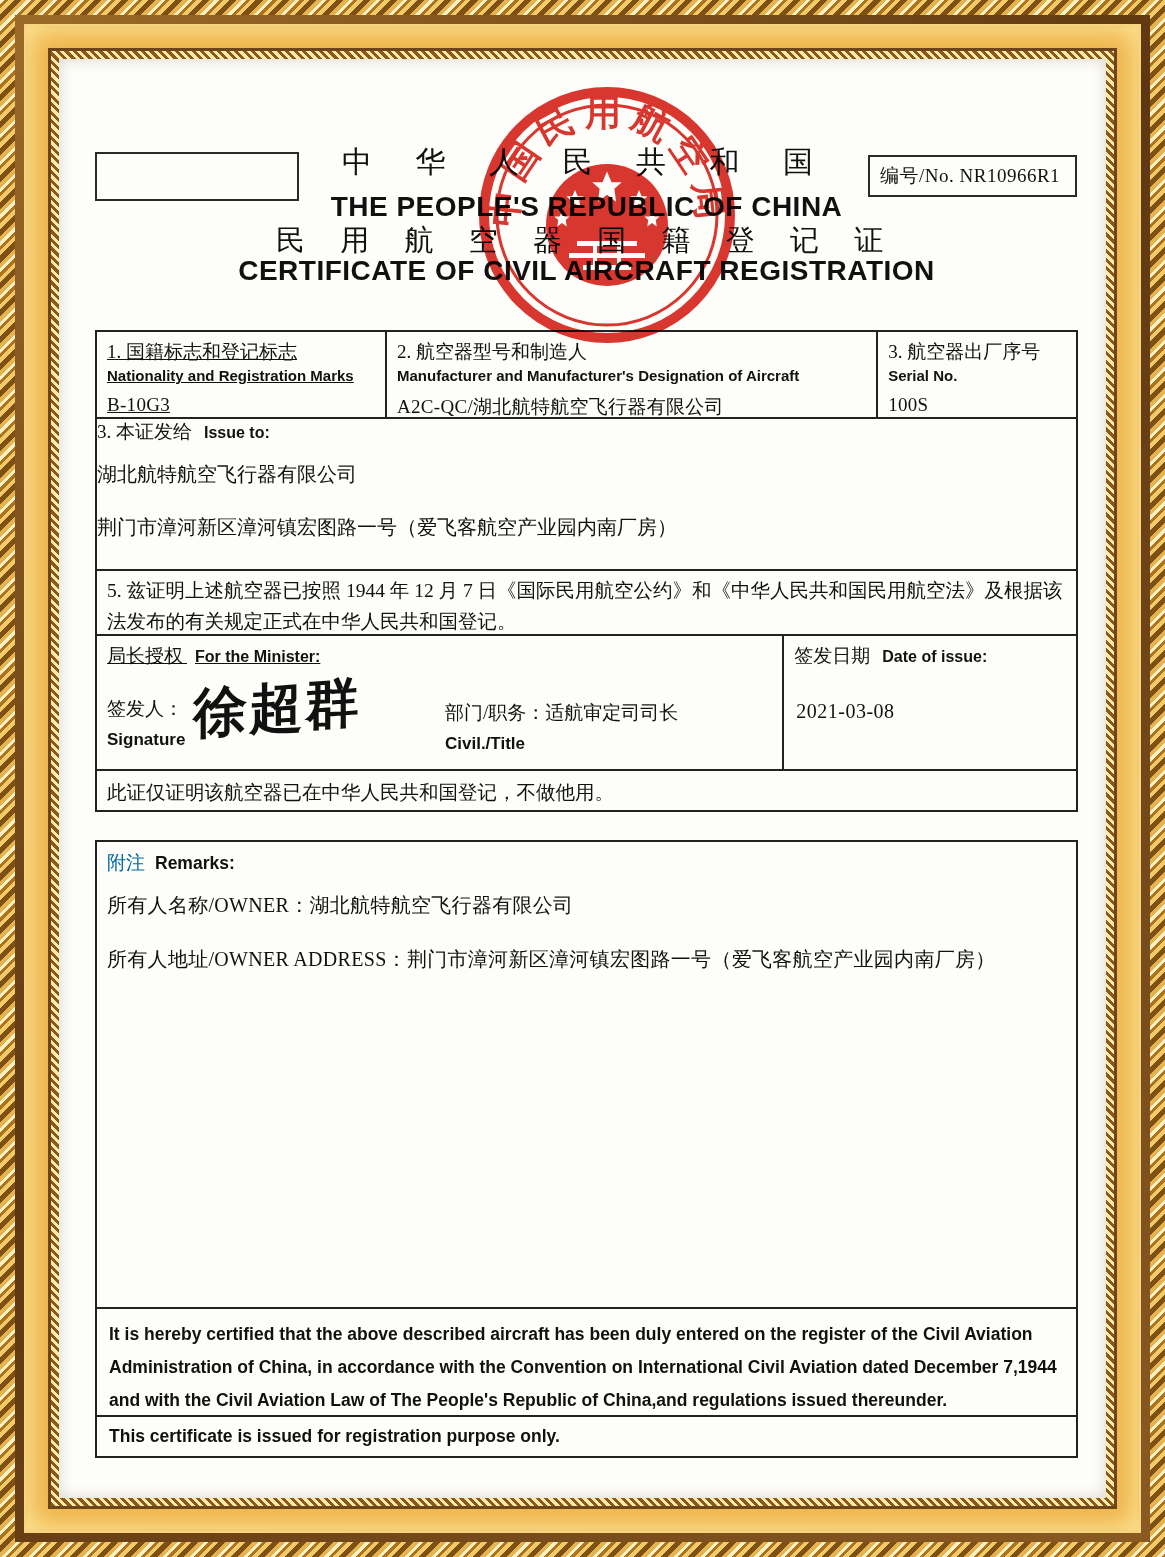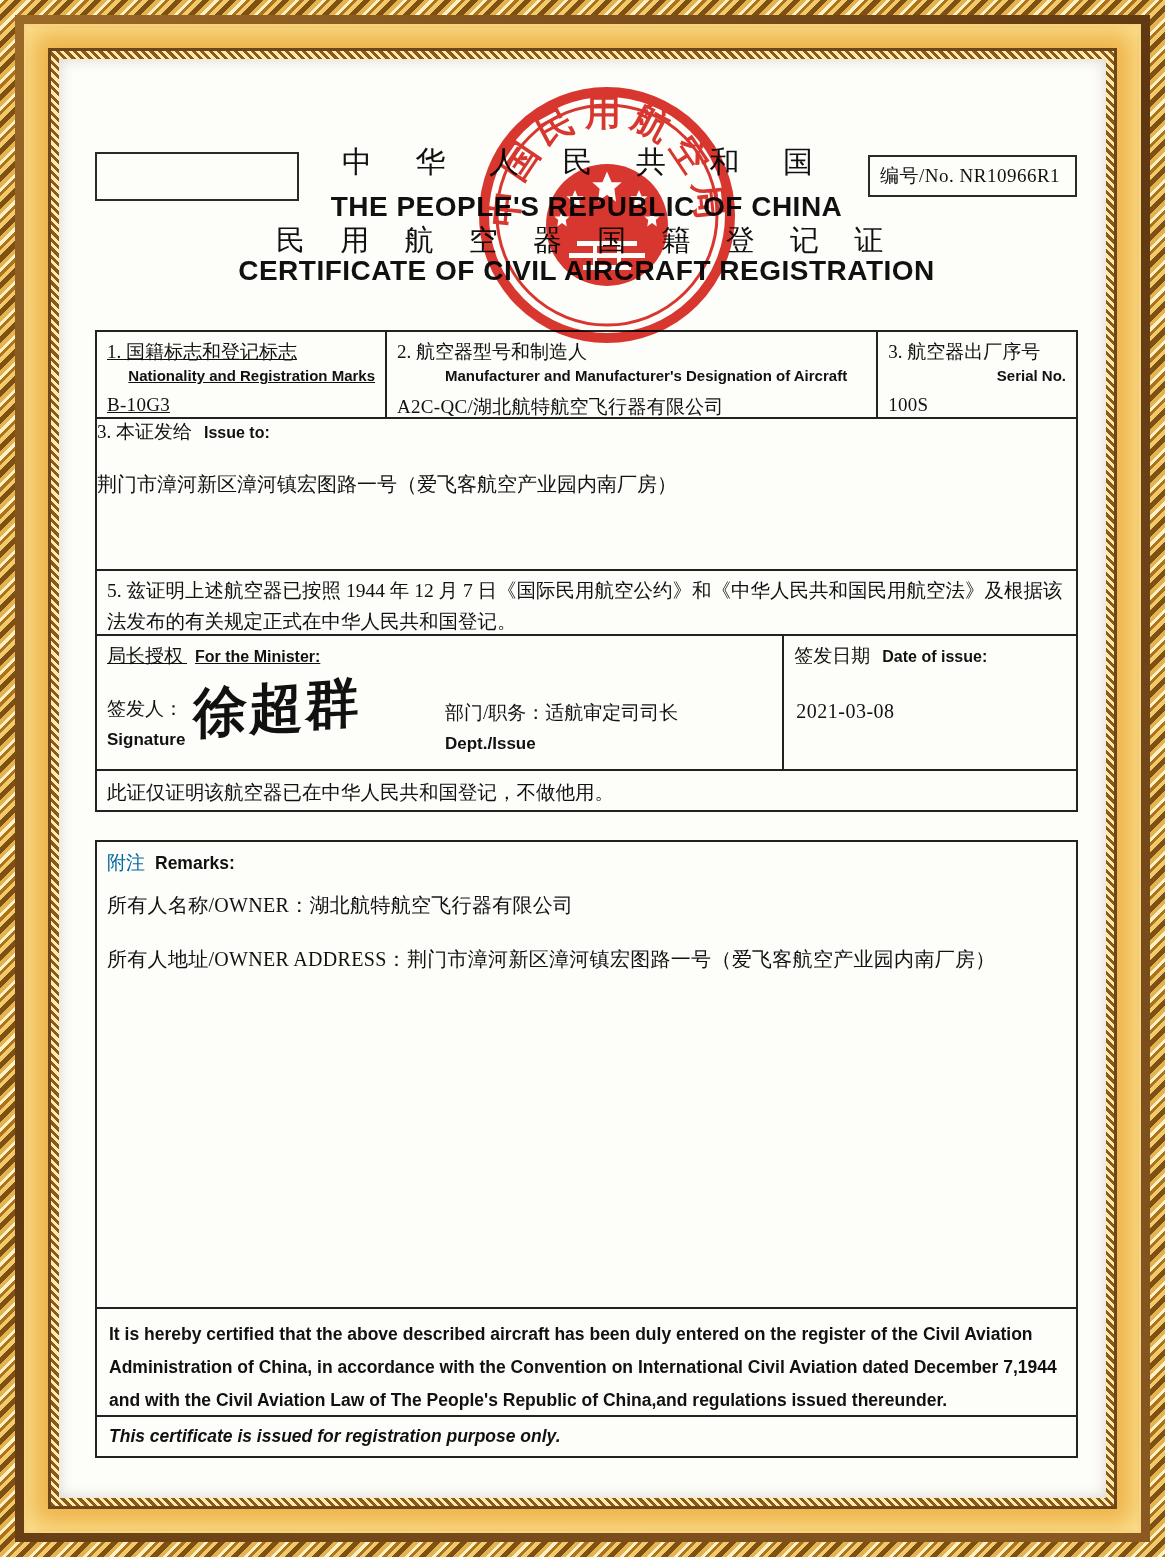--- a/index.html
+++ b/index.html
@@ -54,21 +54,21 @@
   .tbl-main{top:271px;height:482px;}
   .tbl-remarks{top:781px;height:618px;}
   .row{position:relative;box-sizing:border-box;border-top:2px solid #222;
     display:flex;}
   .row:first-child{border-top:none;}
   .cell{position:relative;box-sizing:border-box;border-left:2px solid #222;
     padding:7px 10px;}
   .cell:first-child{border-left:none;text-decoration:underline;}
   .zh-label{font-size:19px;}
   .en-label{font-family:"Liberation Sans","DejaVu Sans",sans-serif;
-    font-weight:bold;font-size:15px;line-height:1.2;margin-top:2px;text-align:right;}
+    font-weight:bold;font-size:15px;line-height:1.2;margin-top:2px;}
   .val{font-size:19px;margin-top:9px;letter-spacing:.3px;}
   .r1{height:85px;}
   .r1 .c1{width:30%;}
   .r1 .c2{width:49.2%;}
   .r1 .c3{width:20.8%;margin-left:19px;}
   .r2{height:152px;display:block;}
   .r3{height:65px;display:block;font-size:19.5px;line-height:31px;
     padding:4px 10px;box-sizing:border-box;}
   .r4{height:135px;}
   .r4 .c1{width:70%;}
@@ -87,21 +87,21 @@
   .dept-zh{position:absolute;left:348px;top:64px;font-size:19px;}
   .dept-en{position:absolute;left:348px;top:98px;
     font-family:"Liberation Sans","DejaVu Sans",sans-serif;font-weight:bold;font-size:17px;}
   .date-val{position:absolute;left:12px;top:64px;font-size:20px;letter-spacing:.5px;}
   
   .ra{height:465px;display:block;padding:8px 10px;box-sizing:border-box;}
   .rb{height:108px;display:block;padding:9px 12px;box-sizing:border-box;
     font-family:"Liberation Sans","DejaVu Sans",sans-serif;font-weight:bold;
     font-size:17.5px;line-height:33px;}
   .rc{height:45px;display:block;padding:9px 12px;box-sizing:border-box;
-    font-family:"Liberation Sans","DejaVu Sans",sans-serif;font-weight:bold;font-size:17.5px;font-style:italic;}
+    font-family:"Liberation Sans","DejaVu Sans",sans-serif;font-weight:bold;font-size:17.5px;}
   .remarks-zh{font-size:19px;color:#0369a1;}
   .remarks-en{font-family:"Liberation Sans","DejaVu Sans",sans-serif;
     font-weight:bold;font-size:17.5px;margin-left:6px;}
   .owner-line{font-size:20px;margin-top:16px;letter-spacing:.3px;}
   .addr-line{font-size:20px;margin-top:20px;line-height:40px;letter-spacing:.3px;}
 </style>
 </head>
 <body>
 
 <div class="frame-carved"></div>
@@ -163,36 +163,37 @@
       <div class="cell c3">
         <div class="zh-label">3. 航空器出厂序号</div>
         <div class="en-label">Serial No.</div>
         <div class="val">100S</div>
       </div>
     </div>
 
     <div class="row r2 inline-lbl">
       <span class="zh-label">3. 本证发给</span>
       <span class="en-label">Issue to:</span>
+      <div class="issue-name">湖北航特航空飞行器有限公司</div>
       <div class="issue-addr">荆门市漳河新区漳河镇宏图路一号（爱飞客航空产业园内南厂房）</div>
     </div>
 
     <div class="row r3">
       <span>5. 兹证明上述航空器已按照 1944 年 12 月 7 日《国际民用航空公约》和《中华人民共和国民用航空法》及根据该法发布的有关规定正式在中华人民共和国登记。</span>
     </div>
 
     <div class="row r4">
       <div class="cell c1 inline-lbl">
         <span class="zh-label">局长授权</span>
         <span class="en-label">For the Minister:</span>
         <div class="signer-zh">签发人：</div>
         <div class="signer-en">Signature</div>
         <div class="signature">徐超群</div>
         <div class="dept-zh">部门/职务：适航审定司司长</div>
-        <div class="dept-en">Dept./Issue</div>
+        <div class="dept-en">Civil./Title</div>
       </div>
       <div class="cell c2 inline-lbl">
         <span class="zh-label">签发日期</span>
         <span class="en-label">Date of issue:</span>
         <div class="date-val">2021-03-08</div>
       </div>
     </div>
 
     <div class="row r5">
       <span>此证仅证明该航空器已在中华人民共和国登记，不做他用。</span>

